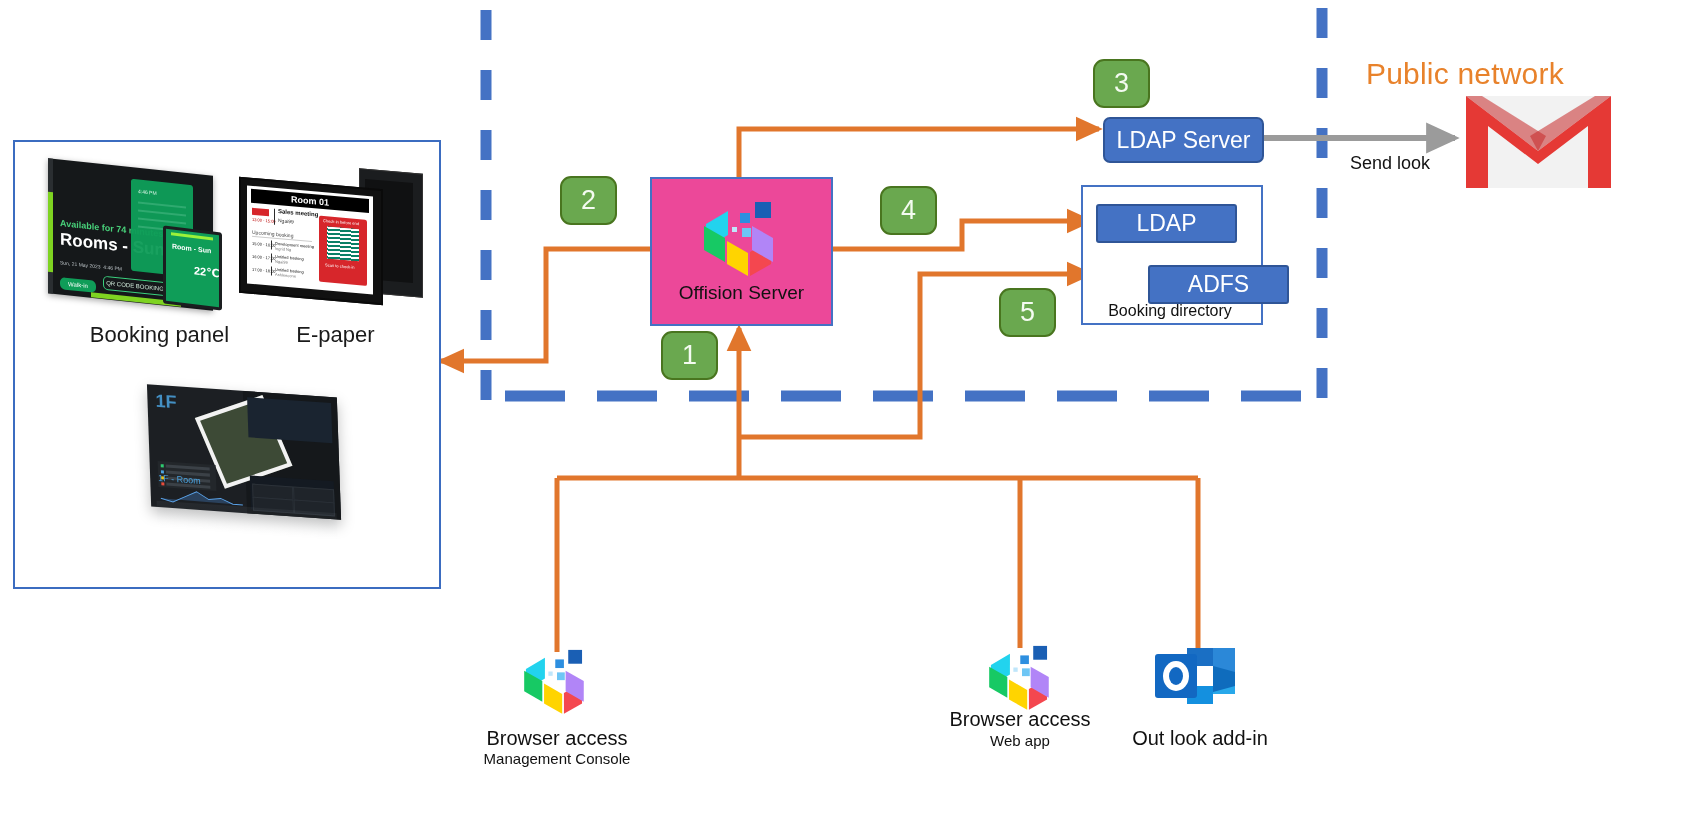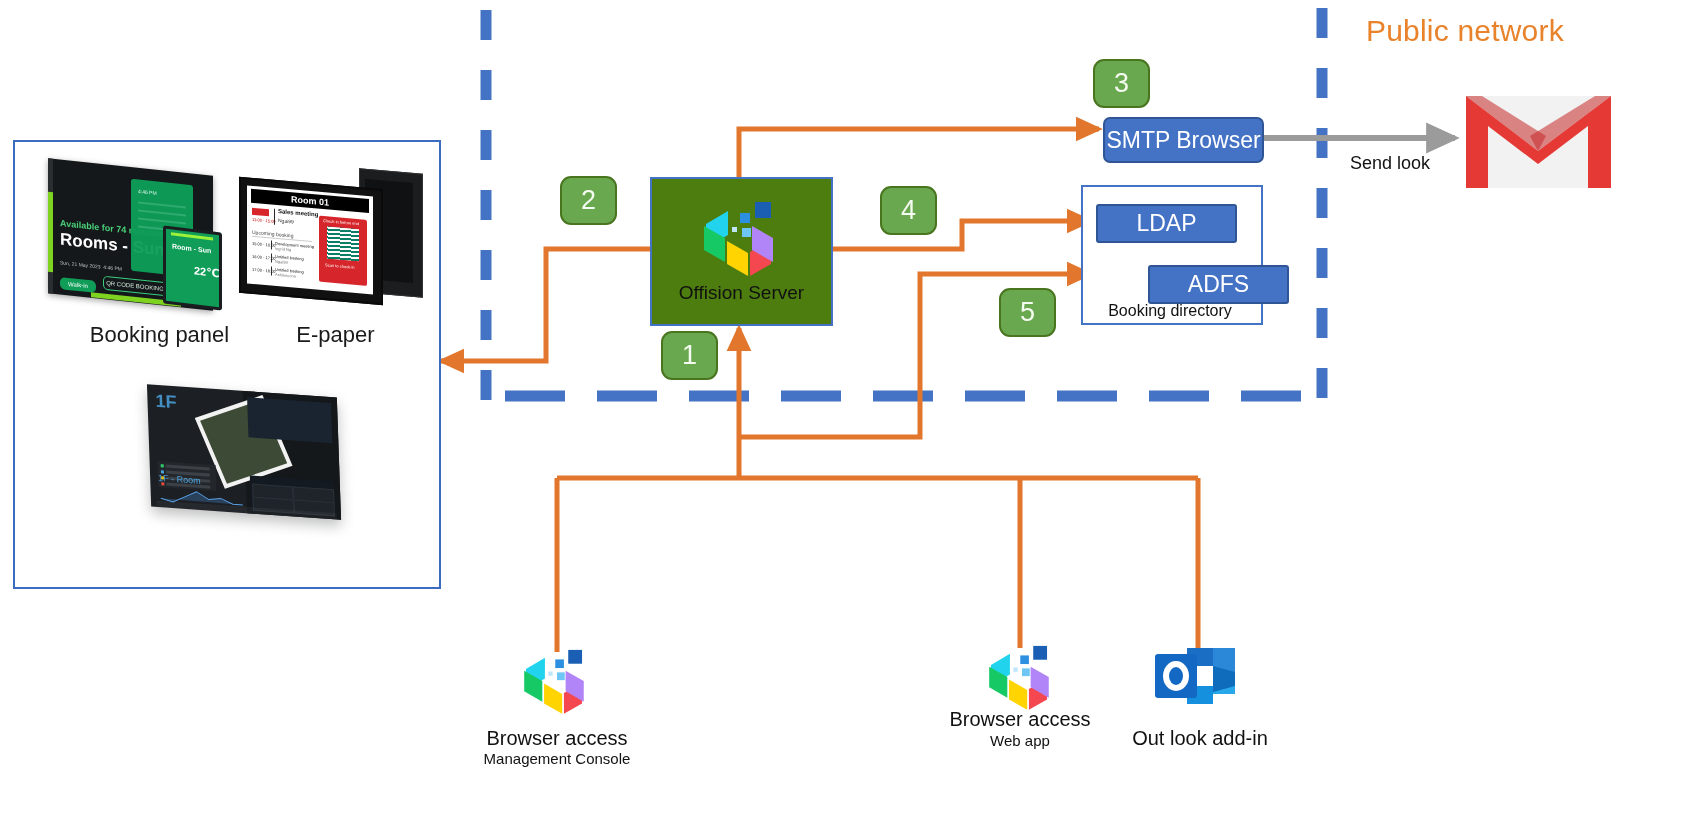--- a/index.html
+++ b/index.html
@@ -3,32 +3,32 @@
 <meta charset="utf-8">
 <style>
   html,body{margin:0;padding:0;background:#ffffff;}
   body{width:1683px;height:835px;position:relative;overflow:hidden;
        font-family:"Liberation Sans","DejaVu Sans",sans-serif;color:#1a1a1a;}
   .stage{position:absolute;left:0;top:0;width:1683px;height:835px;}
   .svglayer{position:absolute;left:0;top:0;width:1683px;height:835px;}
 
   
   .lbl{position:absolute;white-space:nowrap;}
-  .zone-title{font-size:30px;letter-spacing:.2px;}
+  .zone-title{font-size:30px;letter-spacing:.2px;margin-top:43px;}
   .zone-internal{color:#3c6fc4;}
   .zone-public{color:#e8822b;}
   .dev-caption{font-size:22px;color:#1a1a1a;text-align:center;}
   .node-caption{font-size:20px;color:#111;text-align:center;}
   .node-sub{font-size:15px;color:#111;text-align:center;}
   .ad-caption{font-size:16px;color:#111;text-align:center;}
   .edge-label{font-size:18px;color:#111;}
 
   
   .devices-panel{position:absolute;border:2px solid #3b6cc0;background:#fff;}
-  .server-box{position:absolute;border:2px solid #4472c4;background:#4d7c0f;
+  .server-box{position:absolute;border:2px solid #4472c4;background:#ec4899;
               display:flex;flex-direction:column;align-items:center;justify-content:center;}
   .server-box .node-caption{position:static;margin-top:6px;font-size:19px;}
   .ad-box{position:absolute;border:2px solid #4472c4;background:#fff;}
   .bluebox{position:absolute;background:#4472c4;border:2px solid #2f5597;
            border-radius:7px;display:flex;align-items:center;justify-content:center;
            color:#fff;font-size:23px;}
   .bluebox.sharp{border-radius:3px;}
   .badge{position:absolute;background:#6aa84f;border:2px solid #49751f;
          border-radius:11px;display:flex;align-items:center;justify-content:center;
          color:#f4fbf1;font-size:27px;}
@@ -230,21 +230,21 @@
         <rect x="57" y="2" width="16" height="16" fill="#1a5fb4"></rect>
         <rect x="42" y="13" width="10" height="10" fill="#2d8fe0"></rect>
         <rect x="44" y="28" width="9" height="9" fill="#6ec6f5"></rect>
         <rect x="34" y="27" width="5" height="5" fill="#bfe6fb"></rect>
       </svg>
     </div>
     <div class="node-caption">Offision Server</div>
   </div>
 
   <div class="bluebox" style="left:1103px;top:117px;width:157px;height:42px;">
-    <span>SMTP Browser</span>
+    <span>LDAP Server</span>
   </div>
 
   <div class="ad-box" style="left:1081px;top:185px;width:178px;height:136px;"></div>
   <div class="bluebox sharp" style="left:1096px;top:204px;width:137px;height:35px;">
     <span>LDAP</span>
   </div>
   <div class="bluebox sharp" style="left:1148px;top:257px;width:137px;height:35px;margin-top:8px;">
     <span>ADFS</span>
   </div>
   <div class="lbl ad-caption" style="left:1081px;top:302px;width:178px;">Booking directory</div>

